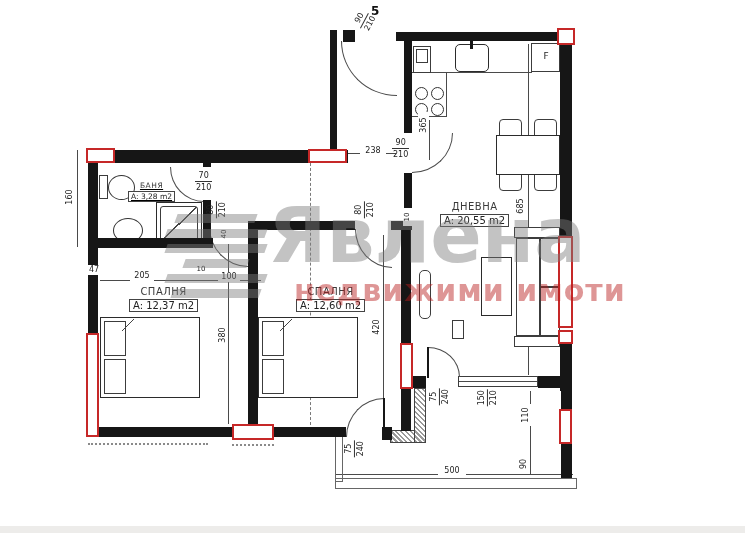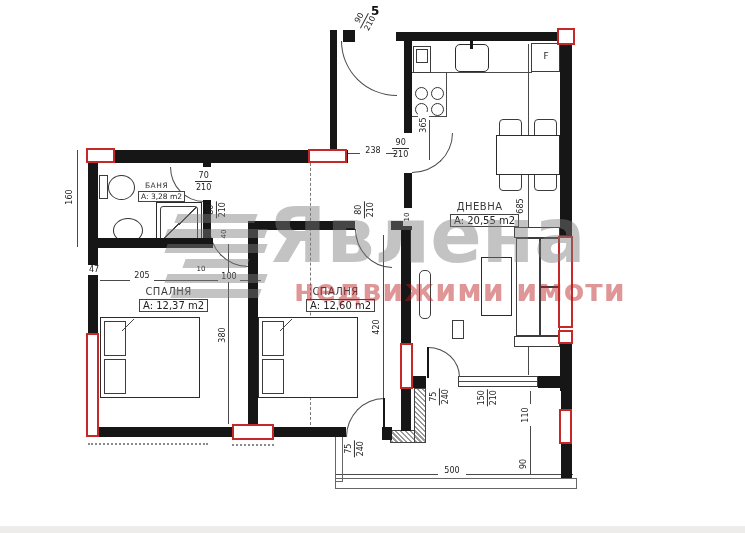--- a/index.html
+++ b/index.html
@@ -26,21 +26,21 @@
        display:flex;align-items:center;justify-content:center;}
   .wbg{background:#fff;padding:0 1px;}
   .rot{transform:rotate(-90deg);transform-origin:left top;}
   .f7{font-size:7px;}
   .frac{position:absolute;display:flex;flex-direction:column;align-items:center;
         font-size:8px;color:#222;line-height:1.15;z-index:18;}
   .frac .bar{width:108%;height:0;border-top:1px solid #333;margin:1px 0;}
   .fracr{transform:rotate(-90deg);}
   .room{position:absolute;display:flex;flex-direction:column;align-items:center;z-index:20;}
   .room .rname{font-size:10px;color:#3a3a3a;letter-spacing:.5px;}
-  .room .rarea{font-size:10px;color:#222;border:1px solid #444;background:#fff;padding:0 3px;margin-top:2px;margin-left:10px;}
+  .room .rarea{font-size:10px;color:#222;border:1px solid #444;background:#fff;padding:0 3px;margin-top:2px;}
   .room.small .rname{font-size:7.5px;}
   .room.small .rarea{font-size:7.5px;padding:0 2px;margin-top:1px;}
   .diagline{position:absolute;z-index:7;
         background:linear-gradient(to bottom right,transparent 48.5%,#444 48.5%,#444 51.5%,transparent 51.5%);}
   .circ{position:absolute;border:1.2px solid #333;border-radius:50%;background:#fff;box-sizing:border-box;z-index:6;}
   .wm{position:absolute;left:0;top:0;width:745px;height:381px;z-index:30;opacity:.46;pointer-events:none;text-align:right;}
   .wm .brand{position:absolute;left:268px;top:198px;font-size:76px;font-weight:bold;color:#7d7d7d;line-height:1;}
   .wm .tag{position:absolute;left:294px;top:276px;font-size:30px;font-weight:600;letter-spacing:1px;color:#b91c1c;line-height:1;}
   .wm .bar{position:absolute;height:9px;background:#7d7d7d;transform:skewX(-20deg);}
   .apt{position:absolute;font-size:12px;font-weight:bold;color:#111;z-index:18;}
@@ -212,21 +212,21 @@
   <div class="dim rot wbg" style="left:217px;top:347px;width:22px;height:11px;">380</div>
   <div class="dim rot wbg" style="left:371px;top:339px;width:22px;height:11px;">420</div>
   <div class="dim wbg" style="left:360px;top:146px;width:24px;height:10px;">238</div>
   <div class="dim rot wbg" style="left:418px;top:138px;width:24px;height:11px;">365</div>
   <div class="dim rot wbg f7" style="left:403px;top:226px;width:16px;height:9px;">10</div>
   <div class="dim rot wbg" style="left:515px;top:220px;width:26px;height:11px;">685</div>
   <div class="dim rot wbg" style="left:520px;top:426px;width:20px;height:11px;">110</div>
   <div class="dim rot wbg" style="left:518px;top:473px;width:16px;height:11px;">90</div>
   <div class="dim wbg" style="left:438px;top:466px;width:26px;height:10px;">500</div>
 
-  <div class="room small" style="left:128px;top:181px;">
+  <div class="room small" style="left:128px;top:181px;text-decoration:underline;">
     <span class="rname">БАНЯ</span>
     <span class="rarea">A: 3,28 m2</span>
   </div>
   <div class="room" style="left:440px;top:201px;text-align:center;">
     <span class="rname">ДНЕВНА</span>
     <span class="rarea">A: 20,55 m2</span>
   </div>
   <div class="room" style="left:129px;top:286px;">
     <span class="rname">СПАЛНЯ</span>
     <span class="rarea">A: 12,37 m2</span>

